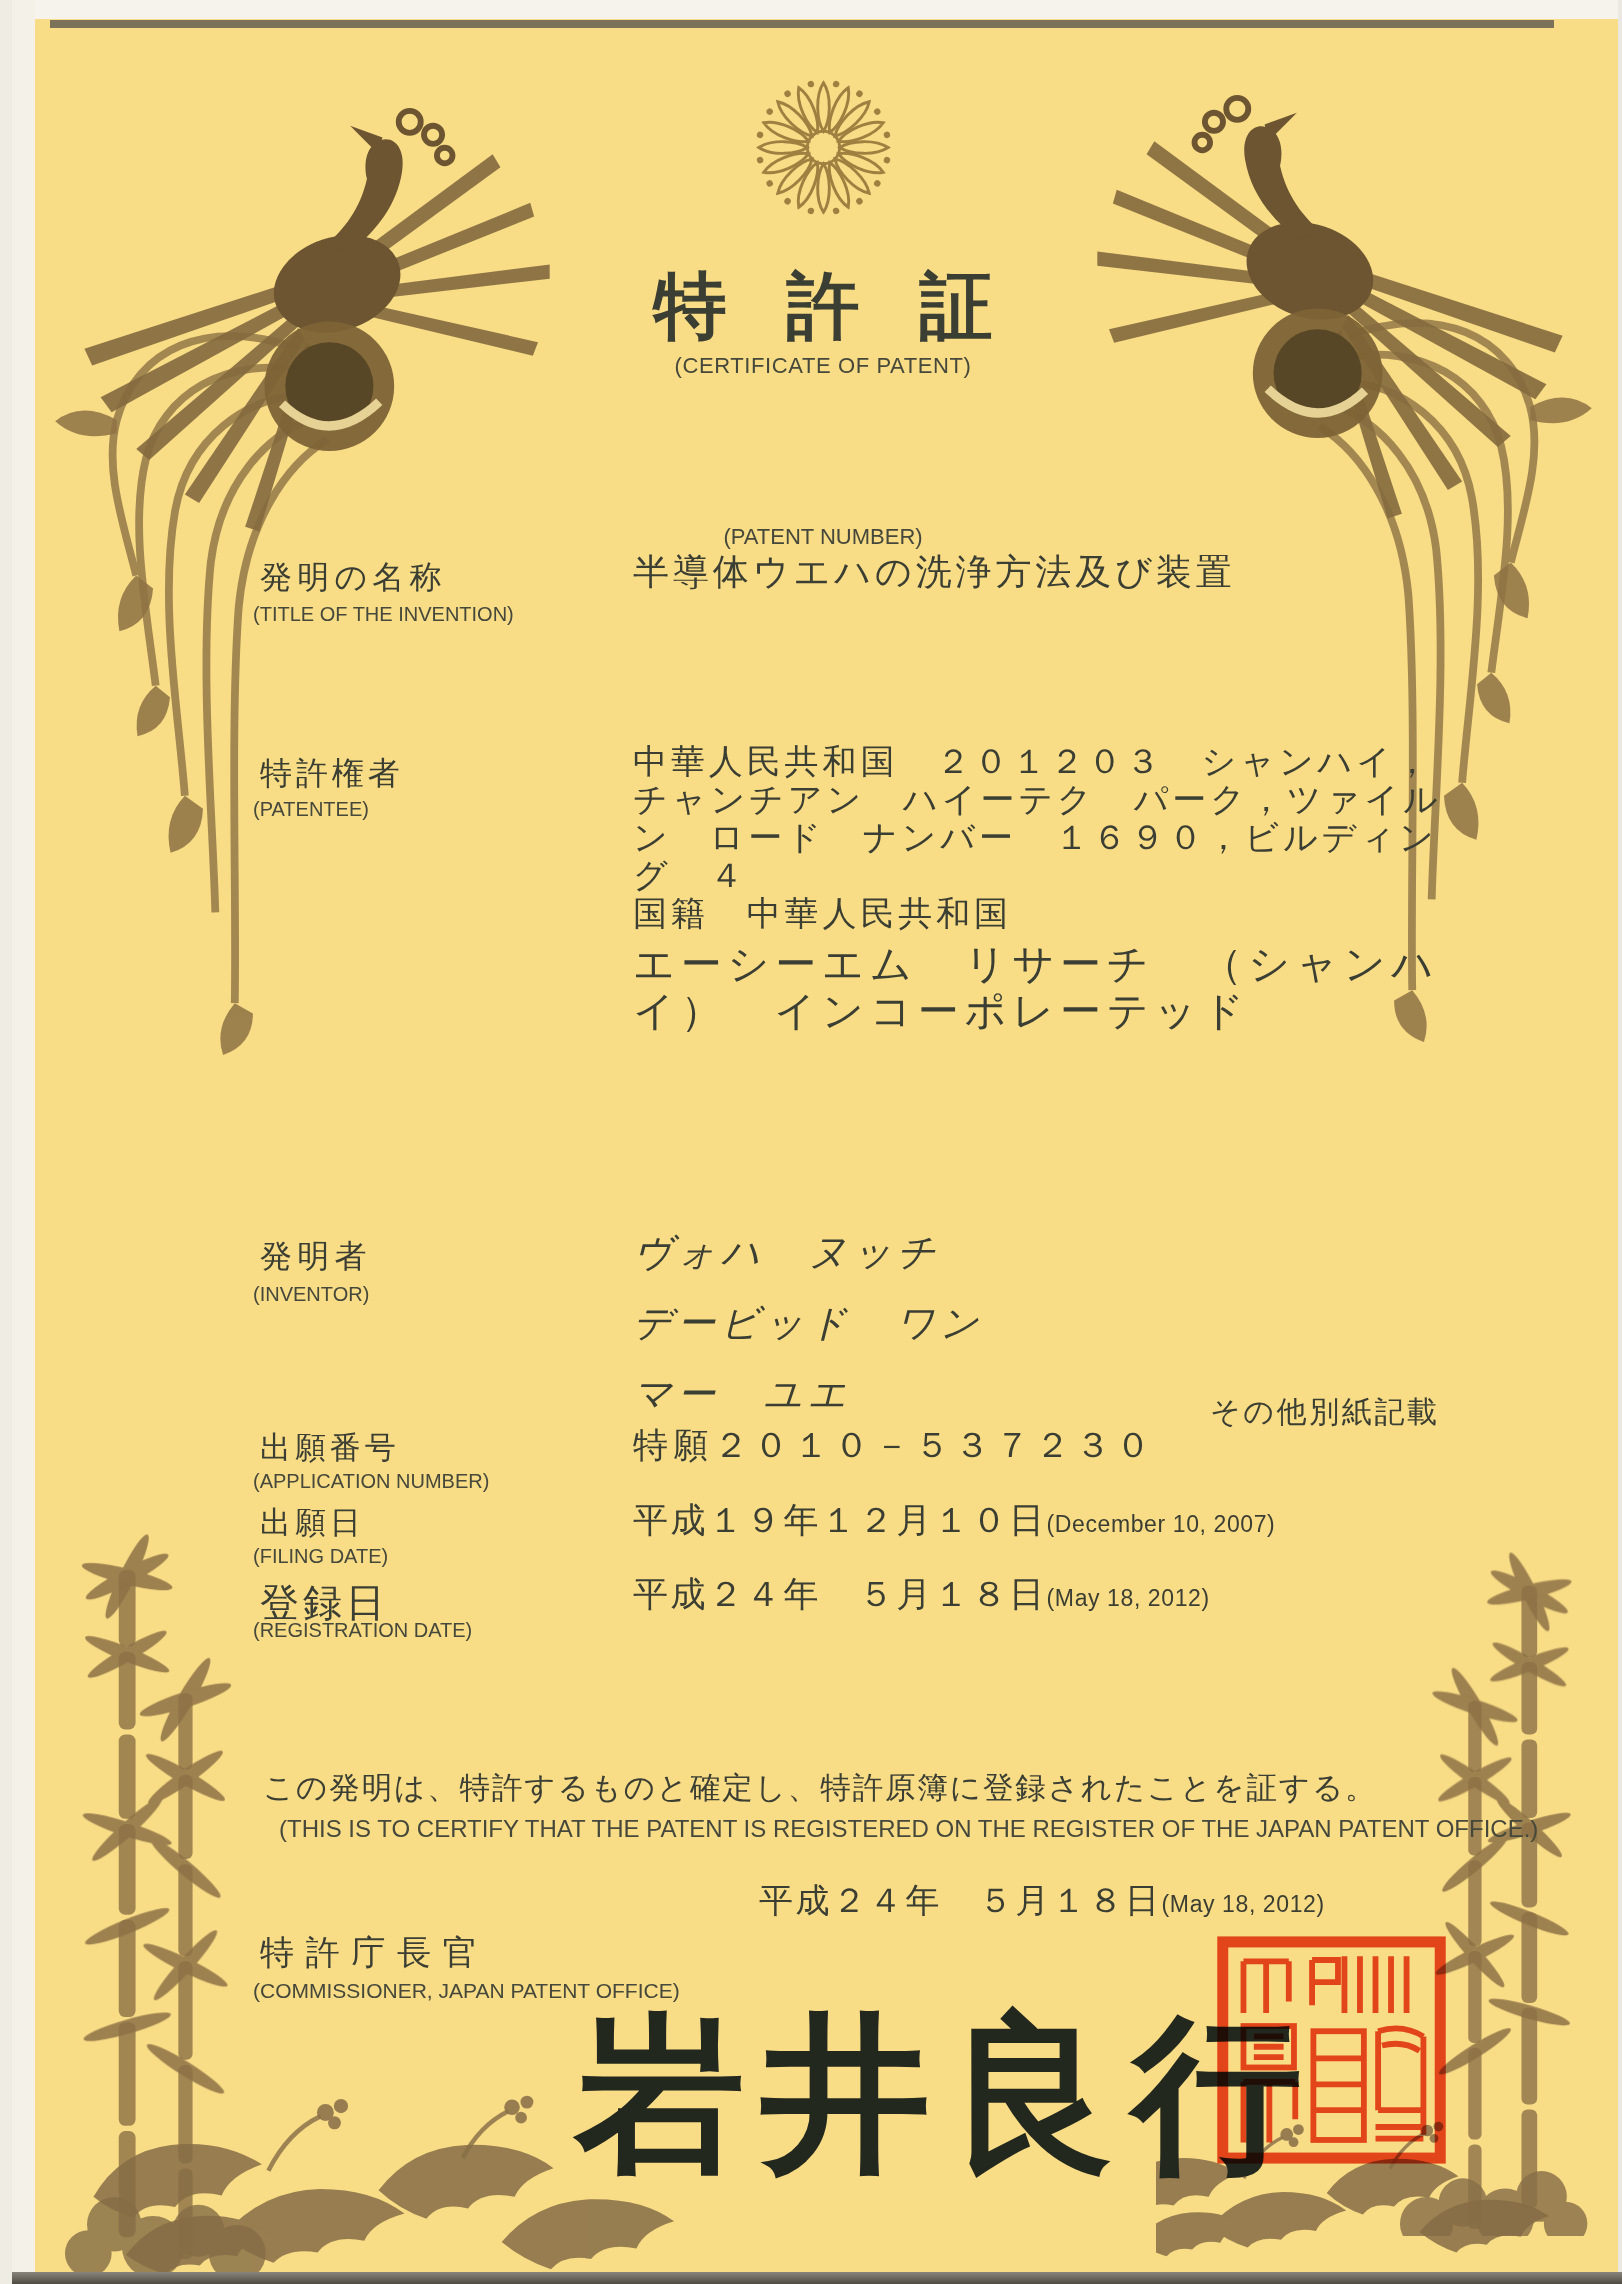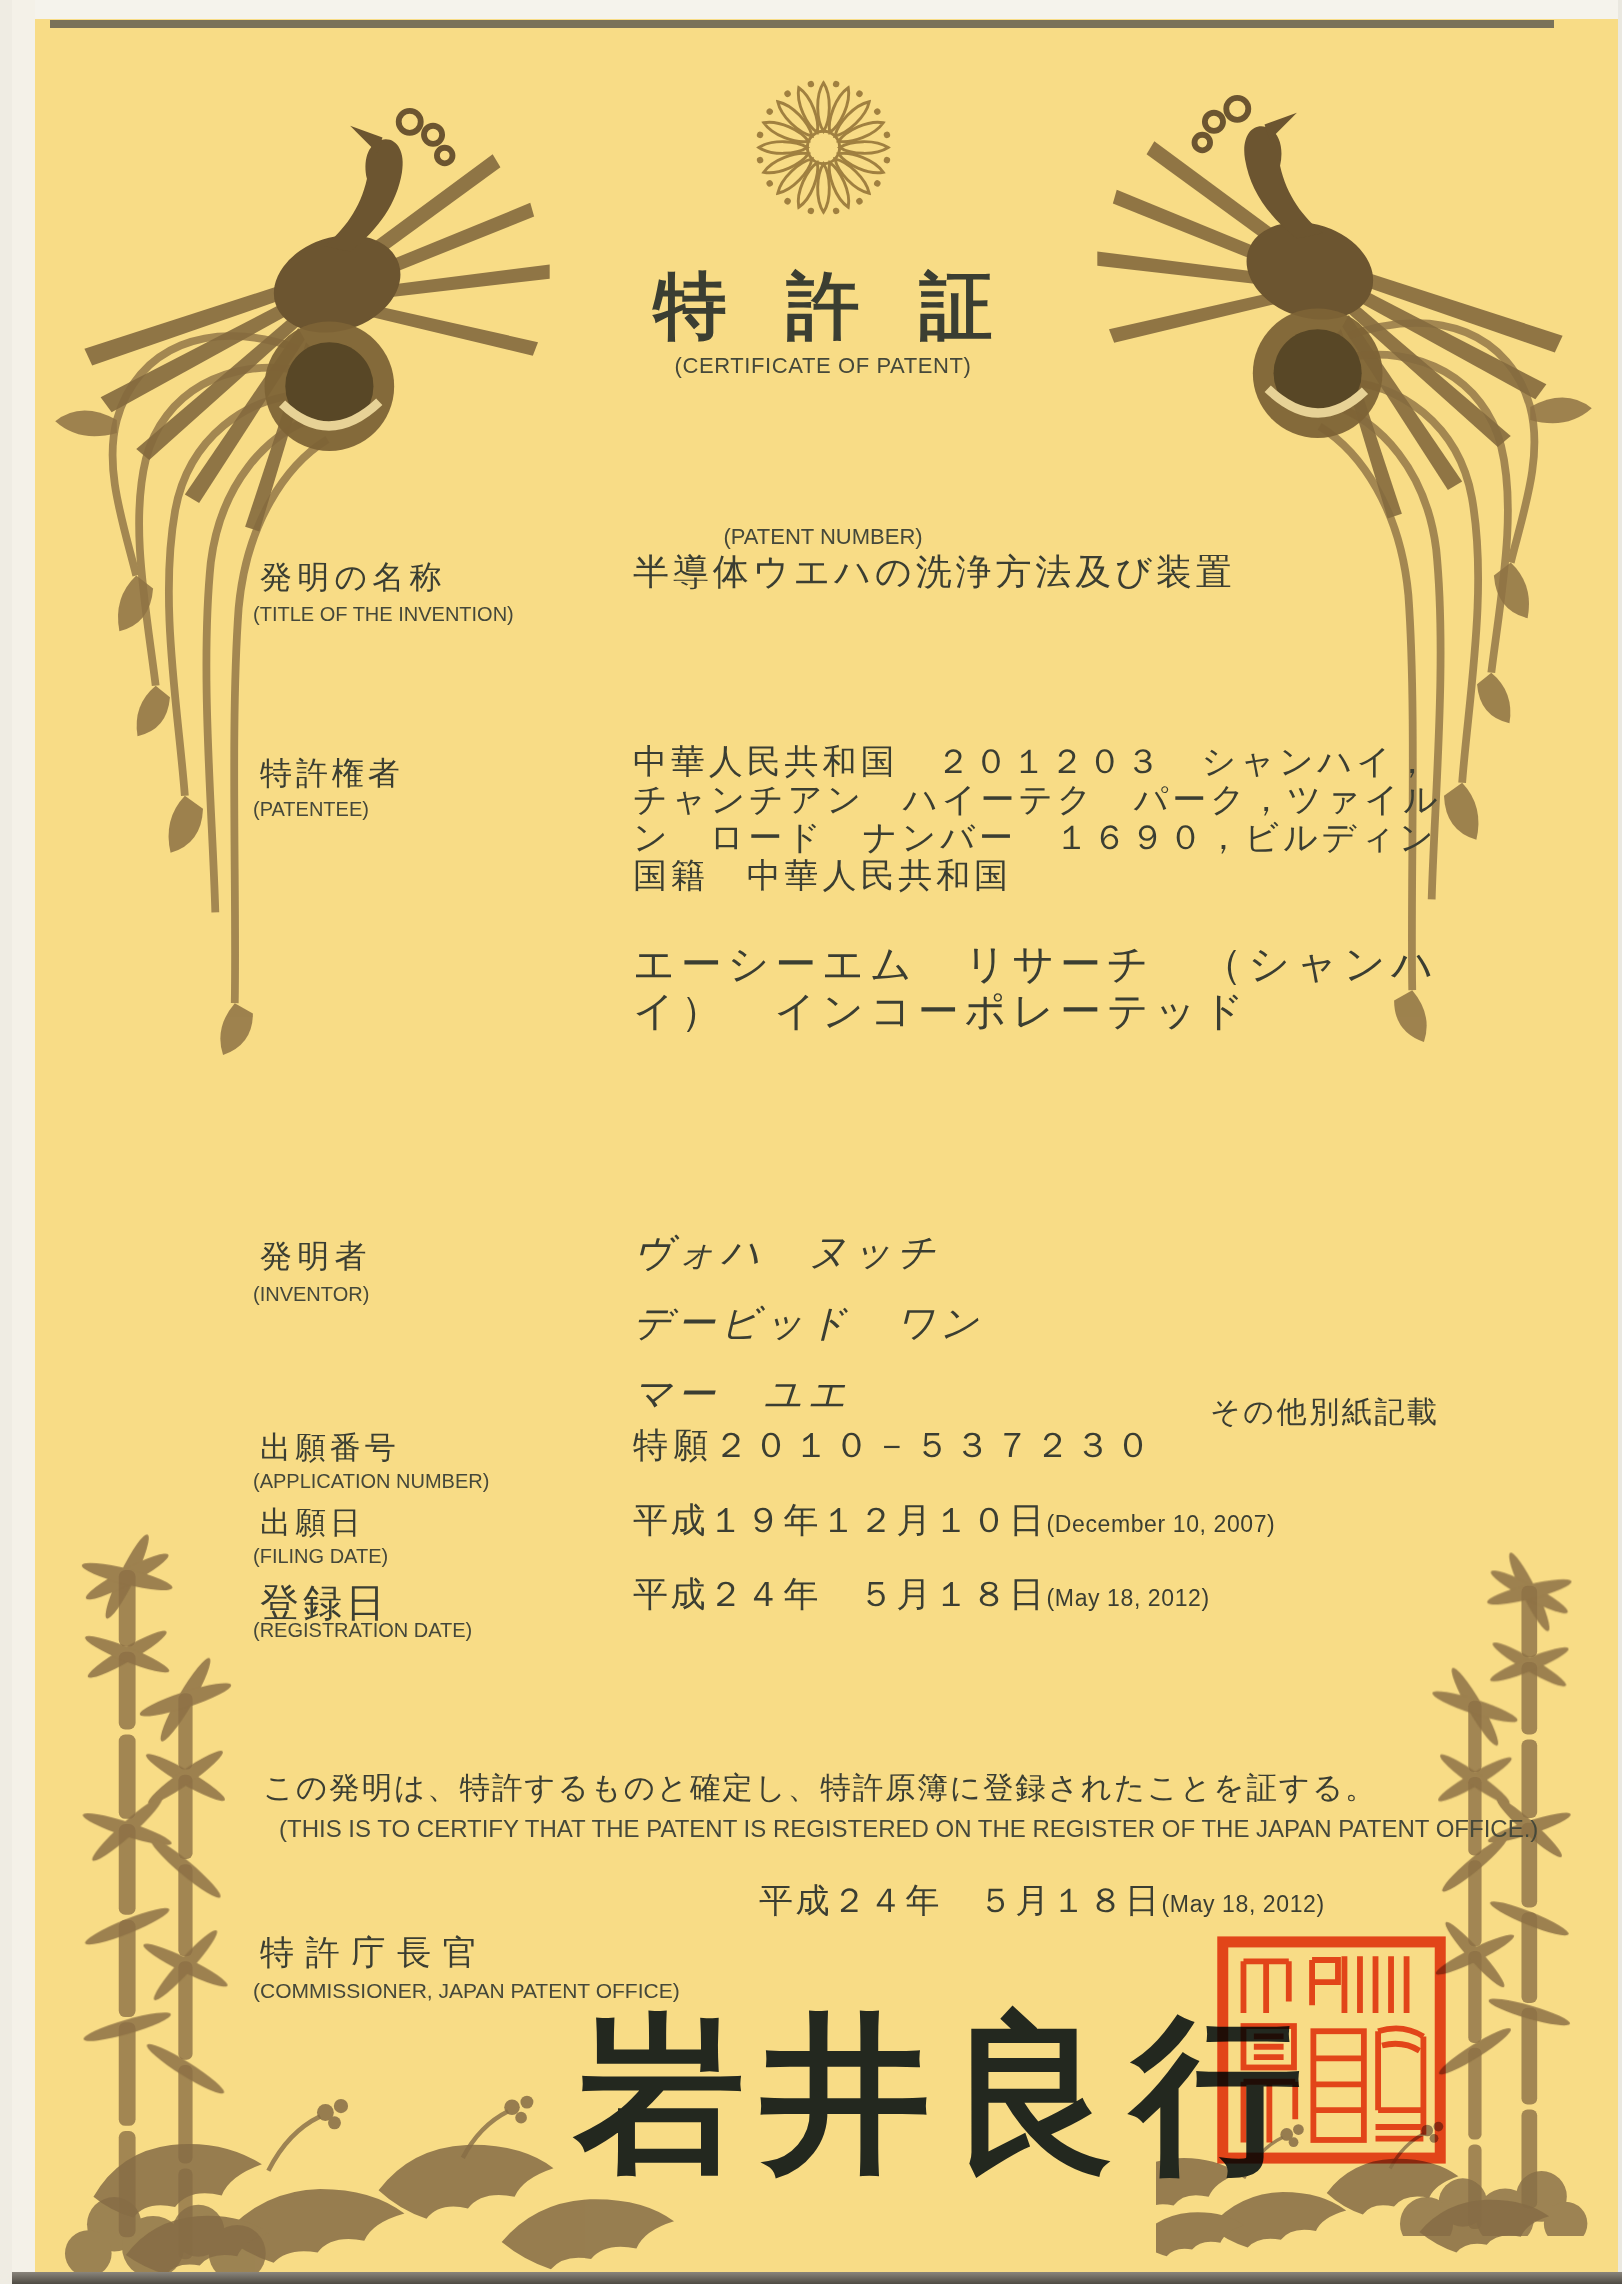--- a/index.html
+++ b/index.html
@@ -242,20 +242,21 @@
   <div class="abs label jp" style="top:556px;">発明の名称</div>
   <div class="abs label-en en" style="top:603px;">(TITLE OF THE INVENTION)</div>
   <div class="abs value jp" style="top:548px;font-size:36px;">半導体ウエハの洗浄方法及び装置</div>
 
   <div class="abs label jp" style="top:752px;letter-spacing:3.9px;">特許権者</div>
   <div class="abs label-en en" style="top:798px;text-align:right;">(PATENTEE)</div>
   <div class="abs addr jp">
     <span>中華人民共和国　２０１２０３　シャンハイ，</span>
     <span>チャンチアン　ハイーテク　パーク，ツァイル</span>
     <span>ン　ロード　ナンバー　１６９０，ビルディン</span>
+    <span>グ　４</span>
     <span>国籍　中華人民共和国</span>
   </div>
   <div class="abs company jp">
     <span>エーシーエム　リサーチ　（シャンハ</span>
     <span>イ）　インコーポレーテッド</span>
   </div>
 
   <div class="abs label jp" style="top:1235px;">発明者</div>
   <div class="abs label-en en" style="top:1283px;">(INVENTOR)</div>
   <div class="abs inventors jp">

